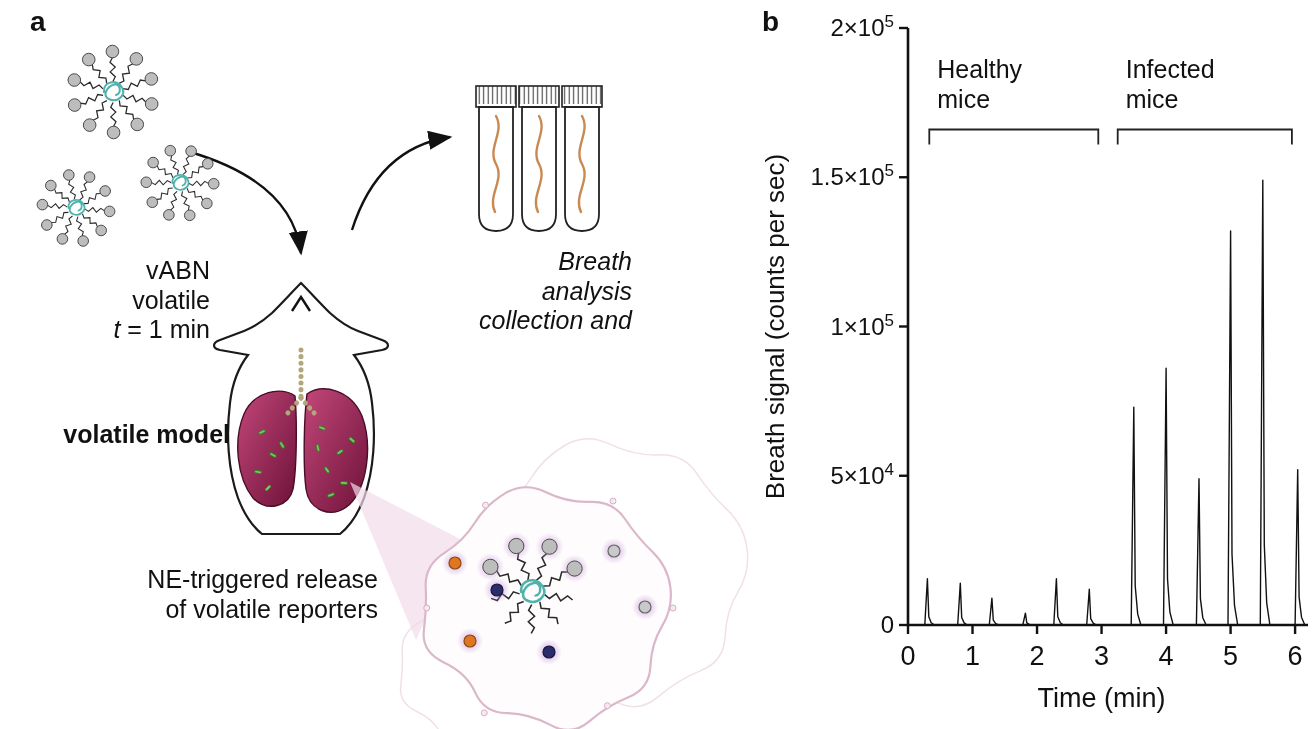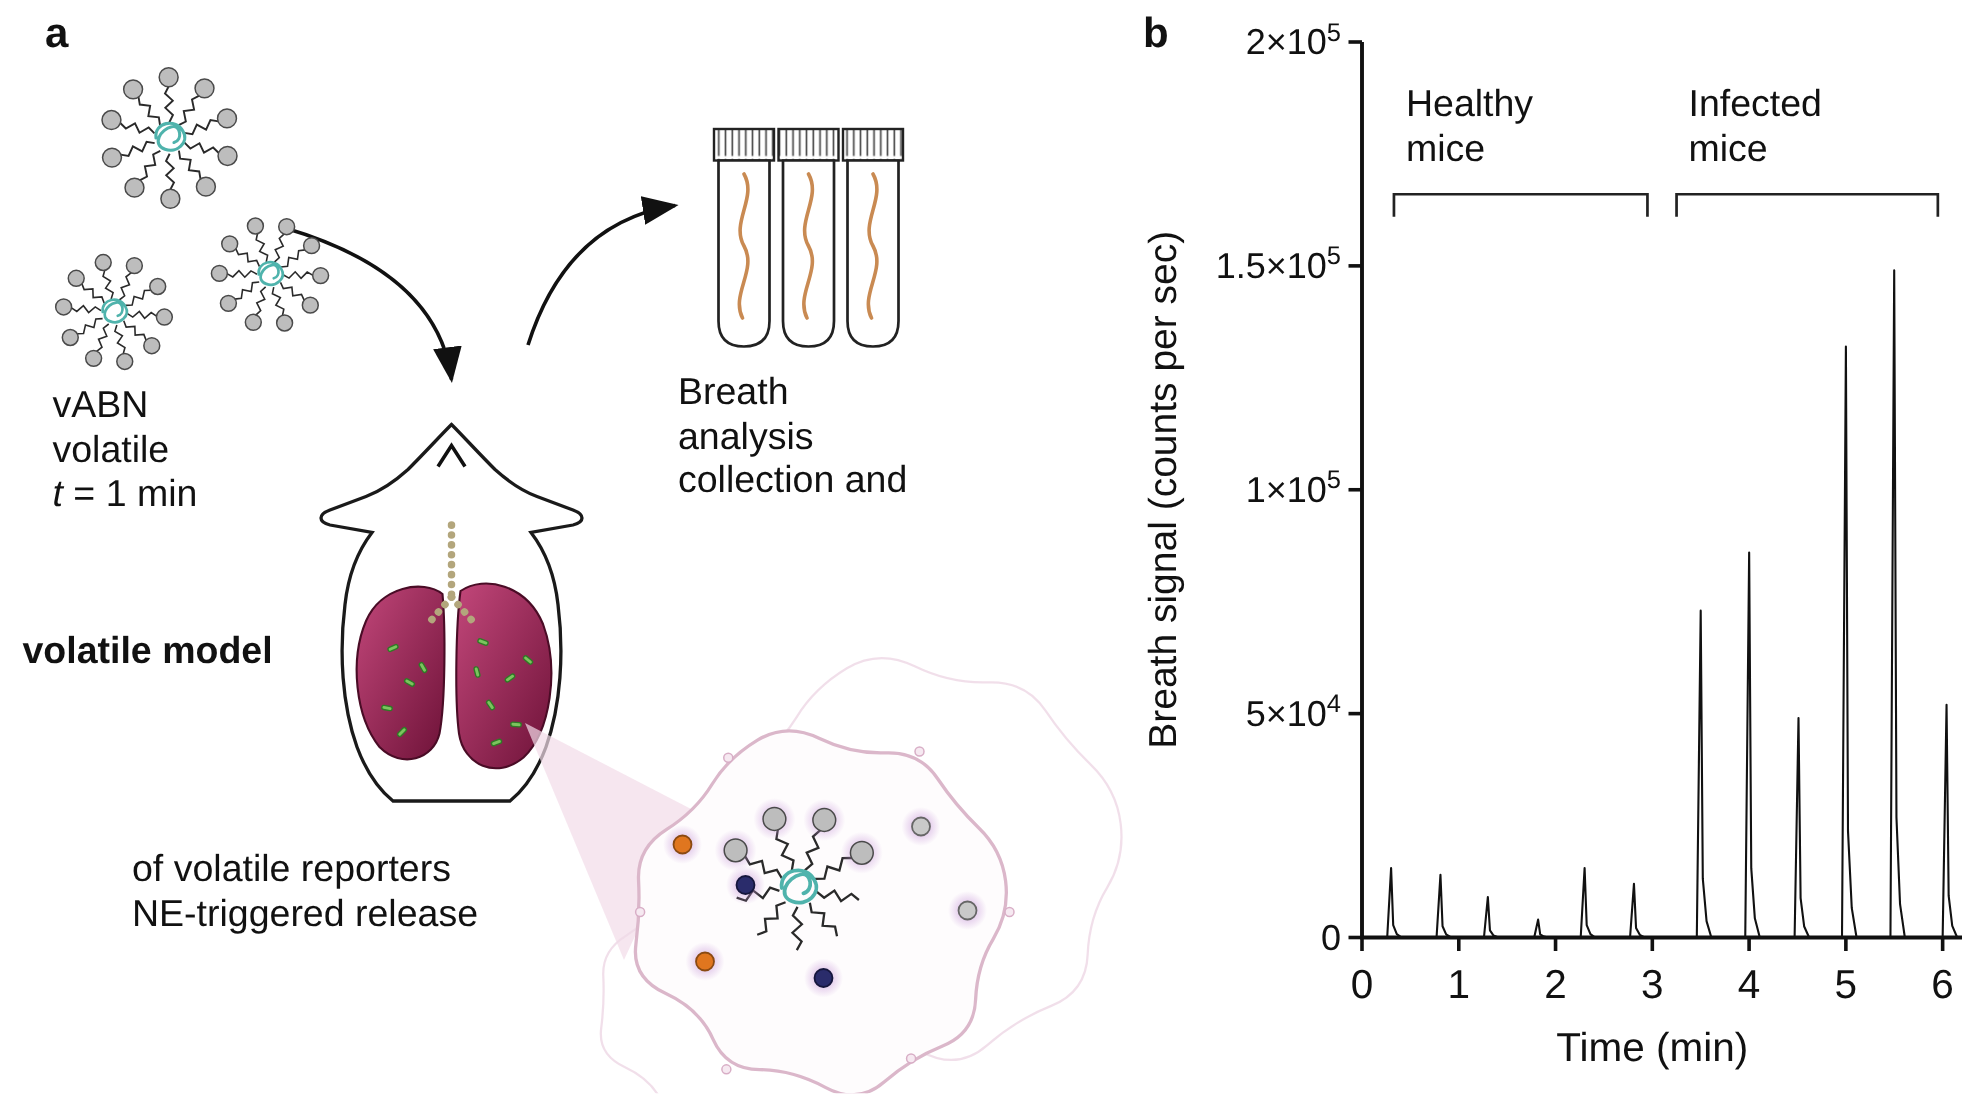--- a/index.html
+++ b/index.html
@@ -1,20 +1,20 @@
 <!DOCTYPE html>
 <html><head>
 <meta charset="utf-8">
 <style>
   html,body{margin:0;padding:0;background:#fff;}
   body{font-family:"Liberation Sans", sans-serif; color:#111;}
   #fig{position:relative;width:1315px;height:729px;background:#fff;overflow:hidden;}
   svg{position:absolute;top:0;left:0;}
   .panel-label{position:absolute;font-weight:bold;font-size:28px;color:#111;z-index:5;}
-  .txt{position:absolute;text-align:left;font-size:25px;line-height:1.18;color:#111;z-index:4;}
+  .txt{position:absolute;text-align:right;font-size:25px;line-height:1.18;color:#111;z-index:4;}
   .txt.bold{font-weight:bold;}
   .arrow{fill:none;stroke:#111;stroke-width:2.4;}
   .trach{stroke:#b3a67c;stroke-width:5;stroke-dasharray:0.1 6.5;stroke-linecap:round;fill:none;}
 </style>
 </head>
 <body>
 
 <div id="fig">
 
   <div class="panel-label" style="left:30px;top:6px;">a</div>
@@ -250,29 +250,29 @@
   <div class="txt" style="left:35px;top:256px;width:175px;">
     <div>vABN</div>
     <div>volatile</div>
     <div><i>t</i><span> = 1 min</span></div>
   </div>
 
   <div class="txt bold" style="left:15px;top:420px;width:215px;">
     <div>volatile model</div>
   </div>
 
-  <div class="txt" style="left:452px;top:247px;width:180px;">
+  <div class="txt" style="left:452px;top:247px;width:180px;font-style:italic;">
     <div>Breath</div>
     <div>analysis</div>
     <div>collection and</div>
   </div>
 
   <div class="txt" style="left:88px;top:565px;width:290px;">
+    <div>NE-triggered release</div>
     <div>of volatile reporters</div>
-    <div>NE-triggered release</div>
   </div>
 
   <svg id="chart-svg" width="555" height="729" viewBox="0 0 555 729" style="left:760px;">
       <path d="M148 28 L148 625 L548 625" fill="none" stroke="#111" stroke-width="2.6"></path>
       <line x1="139" y1="625" x2="148" y2="625" stroke="#111" stroke-width="2.4"></line>
       <text x="134" y="633" text-anchor="end" font-size="24" fill="#111">0</text>
       <line x1="139" y1="475.75" x2="148" y2="475.75" stroke="#111" stroke-width="2.4"></line>
       <text x="134" y="483.75" text-anchor="end" font-size="24" fill="#111">5×10<tspan dy="-9" font-size="17">4</tspan></text>
       <line x1="139" y1="326.5" x2="148" y2="326.5" stroke="#111" stroke-width="2.4"></line>
       <text x="134" y="334.5" text-anchor="end" font-size="24" fill="#111">1×10<tspan dy="-9" font-size="17">5</tspan></text>

